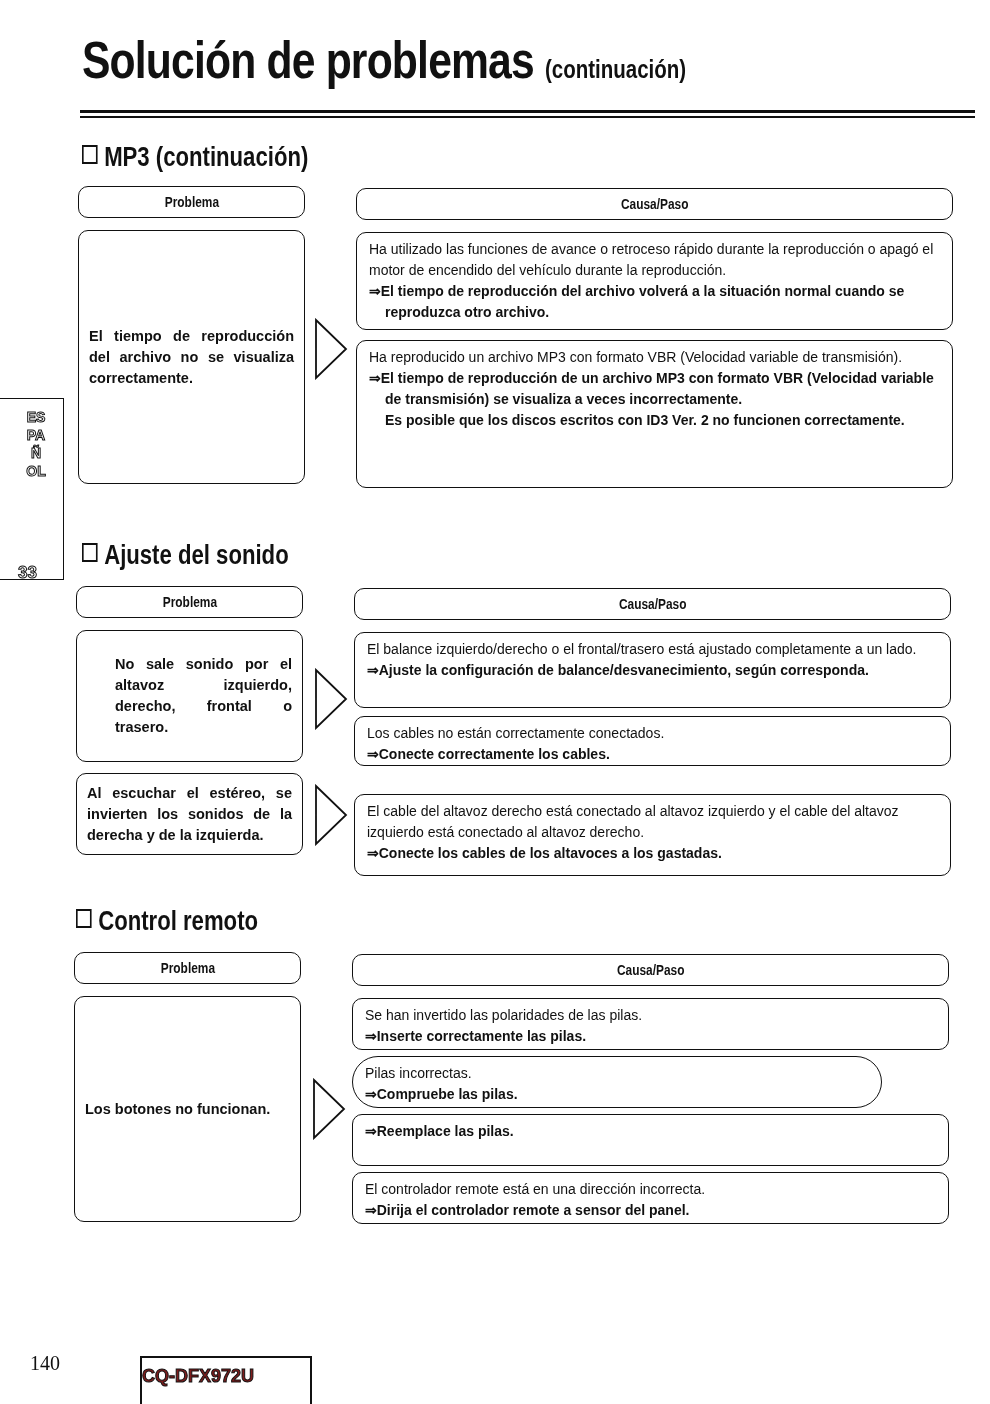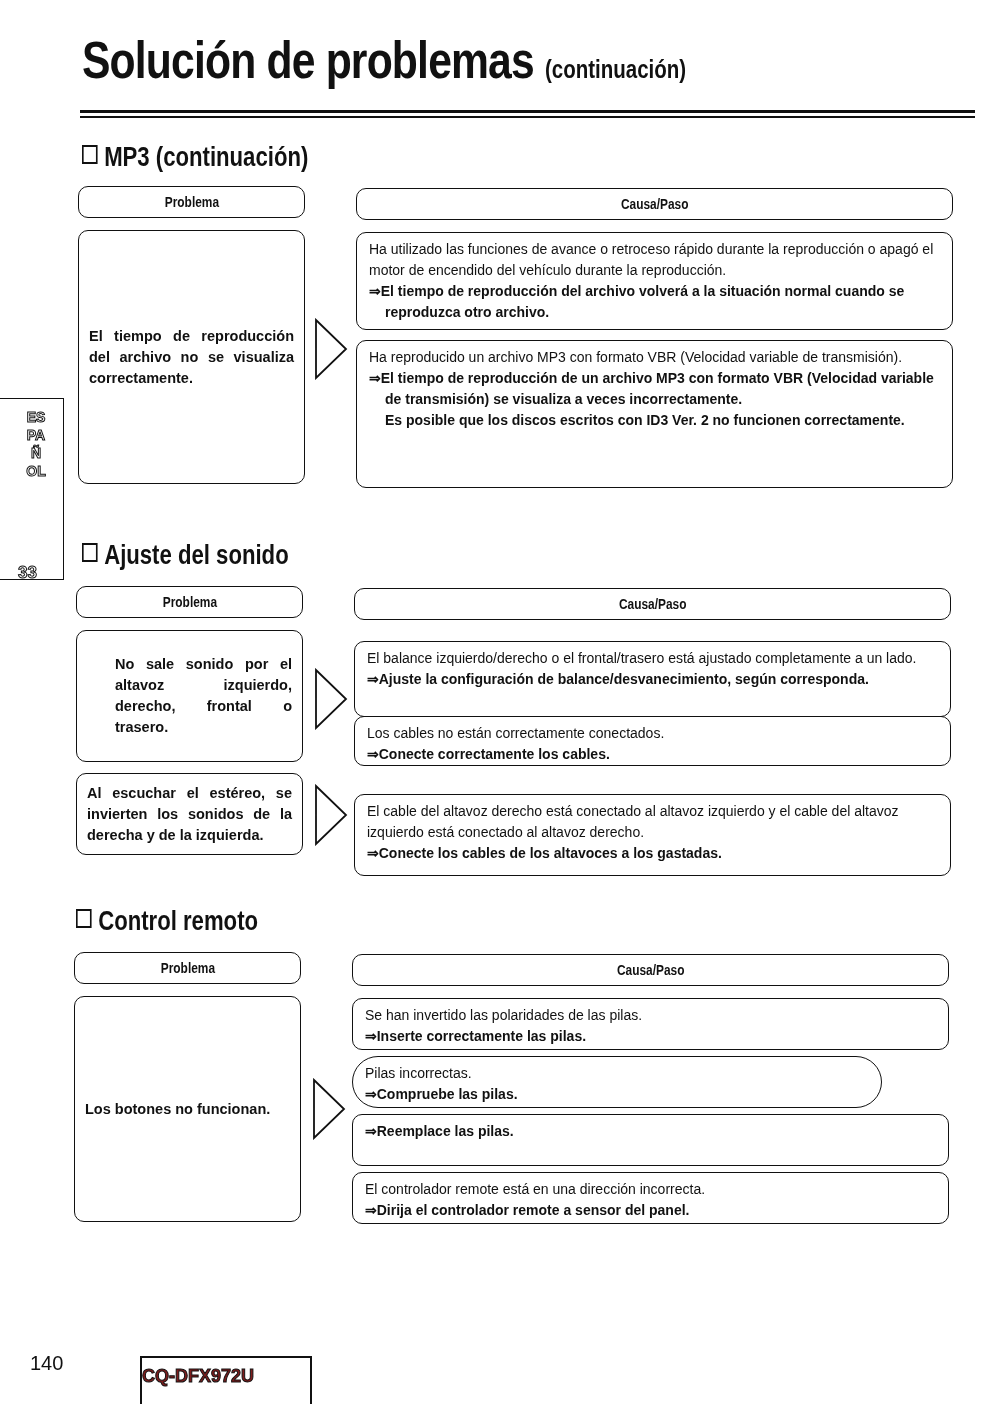--- a/index.html
+++ b/index.html
@@ -21,21 +21,21 @@
   .cbox { border:1.5px solid #111; border-radius:10px; box-sizing:border-box; padding:6px 10px 17px 12px;
           font-size:14px; line-height:21px; }
   .cbox .c { display:block; }
   .cbox .s { display:block; font-weight:bold; padding-left:16px; text-indent:-16px; }
   .cbox .n { display:block; font-weight:bold; padding-left:16px; }
   .arrow { width:34px; height:62px; }
   .tab { left:0; top:398px; width:64px; height:182px; border:1.5px solid #111; border-left:none; box-sizing:border-box; }
   .tabtext { left:26px; top:408px; width:20px; font-weight:bold; font-size:14px; line-height:18px; text-align:center;
              color:#fff; -webkit-text-stroke:1px #111; }
   .tabnum { left:18px; top:547px; font-weight:bold; font-size:17px; color:#fff;margin-top:16px; -webkit-text-stroke:1px #111; }
-  .pagenum { left:30px; top:1352px; font-size:20px; }
+  .pagenum { left:30px; top:1352px; font-size:20px;font-family:Liberation Serif, serif; }
   .model { left:140px; top:1356px; width:172px; height:62px; border:2px solid #111; border-bottom:none; box-sizing:border-box;
            display:flex; padding-top:8px; font-weight:bold; font-size:18px; color:#7f1d1d;
            -webkit-text-stroke:1px #111; }
 </style>
 </head>
 <body>
 
 <div class="abs title">
   <span>Solución de problemas</span>
   <span class="sub">(continuación)</span>
@@ -86,21 +86,21 @@
     <span>Causa/Paso</span>
   </div>
 
 <div class="abs pbox" style="left:76px;top:630px;width:227px;height:132px;padding-left:38px;">
   <span>No sale sonido por el altavoz izquierdo, derecho, frontal o trasero.</span>
 </div>
 <svg class="abs arrow" style="left:314px;top:668px;" viewBox="0 0 34 62">
     <polygon points="2,2 32,31 2,60" fill="none" stroke="#111" stroke-width="1.8"></polygon>
   </svg>
 
-<div class="abs cbox" style="left:354px;top:632px;width:597px;height:76px;margin-top:9px;">
+<div class="abs cbox" style="left:354px;top:632px;width:597px;height:76px;">
   <span class="c">El balance izquierdo/derecho o el frontal/trasero está ajustado completamente a un lado.</span>
   <span class="s">⇒Ajuste la configuración de balance/desvanecimiento, según corresponda.</span>
 </div>
 <div class="abs cbox" style="left:354px;top:716px;width:597px;height:50px;">
   <span class="c">Los cables no están correctamente conectados.</span>
   <span class="s">⇒Conecte correctamente los cables.</span>
 </div>
 
 <div class="abs pbox" style="left:76px;top:773px;width:227px;height:82px;">
   <span>Al escuchar el estéreo, se invierten los sonidos de la derecha y de la izquierda.</span>

